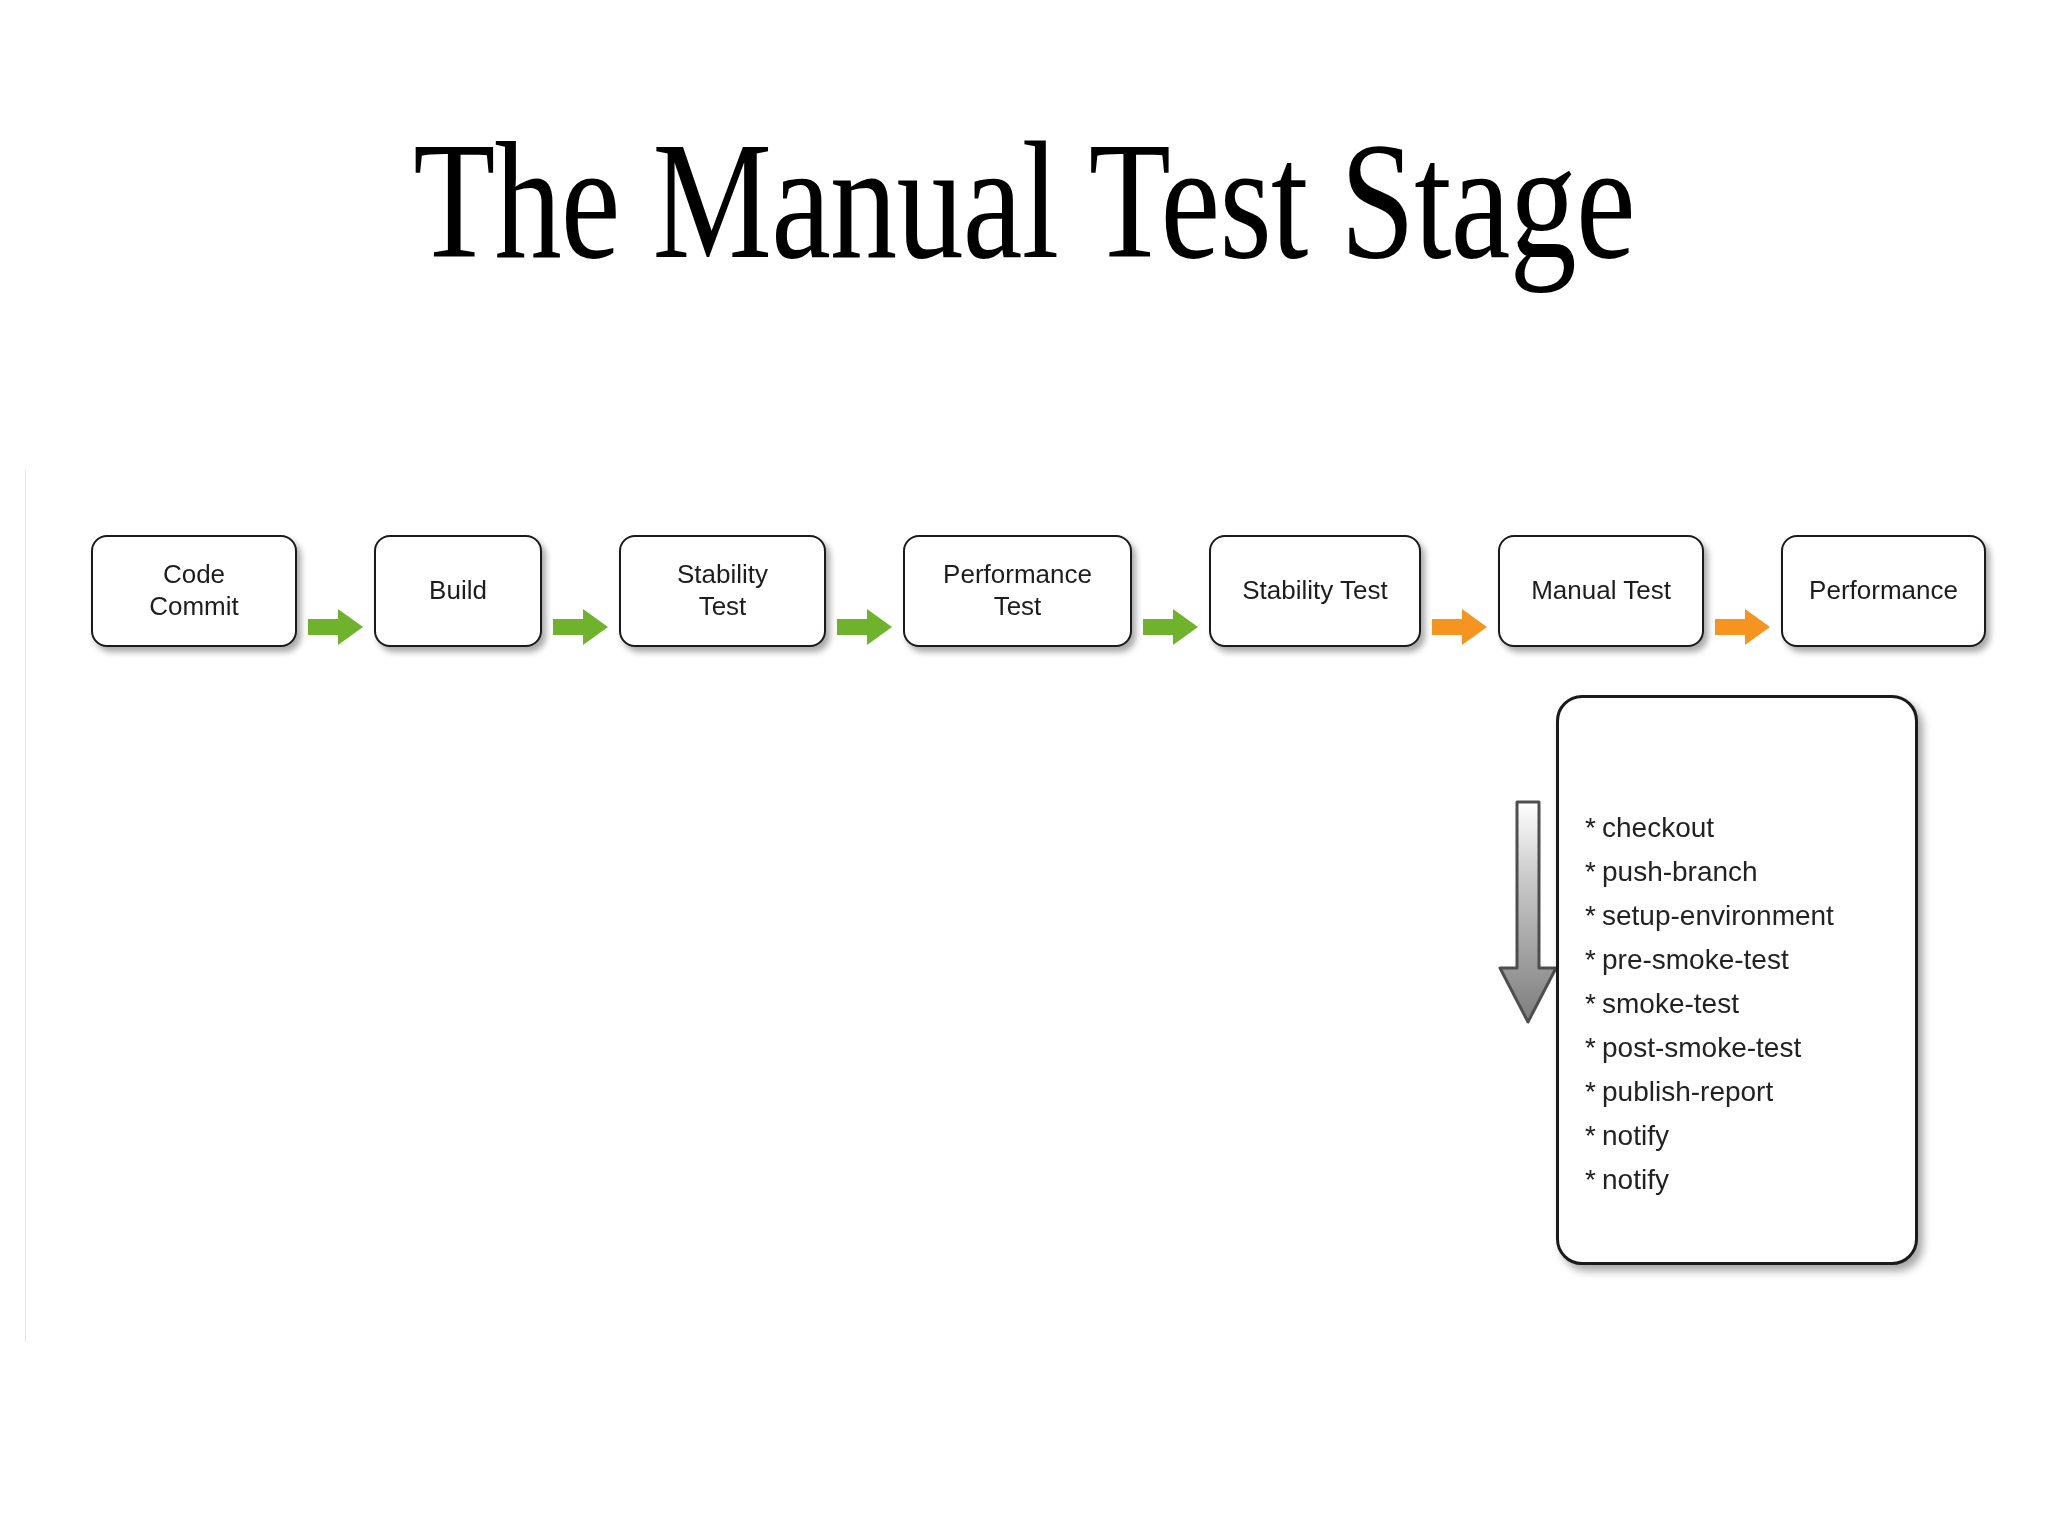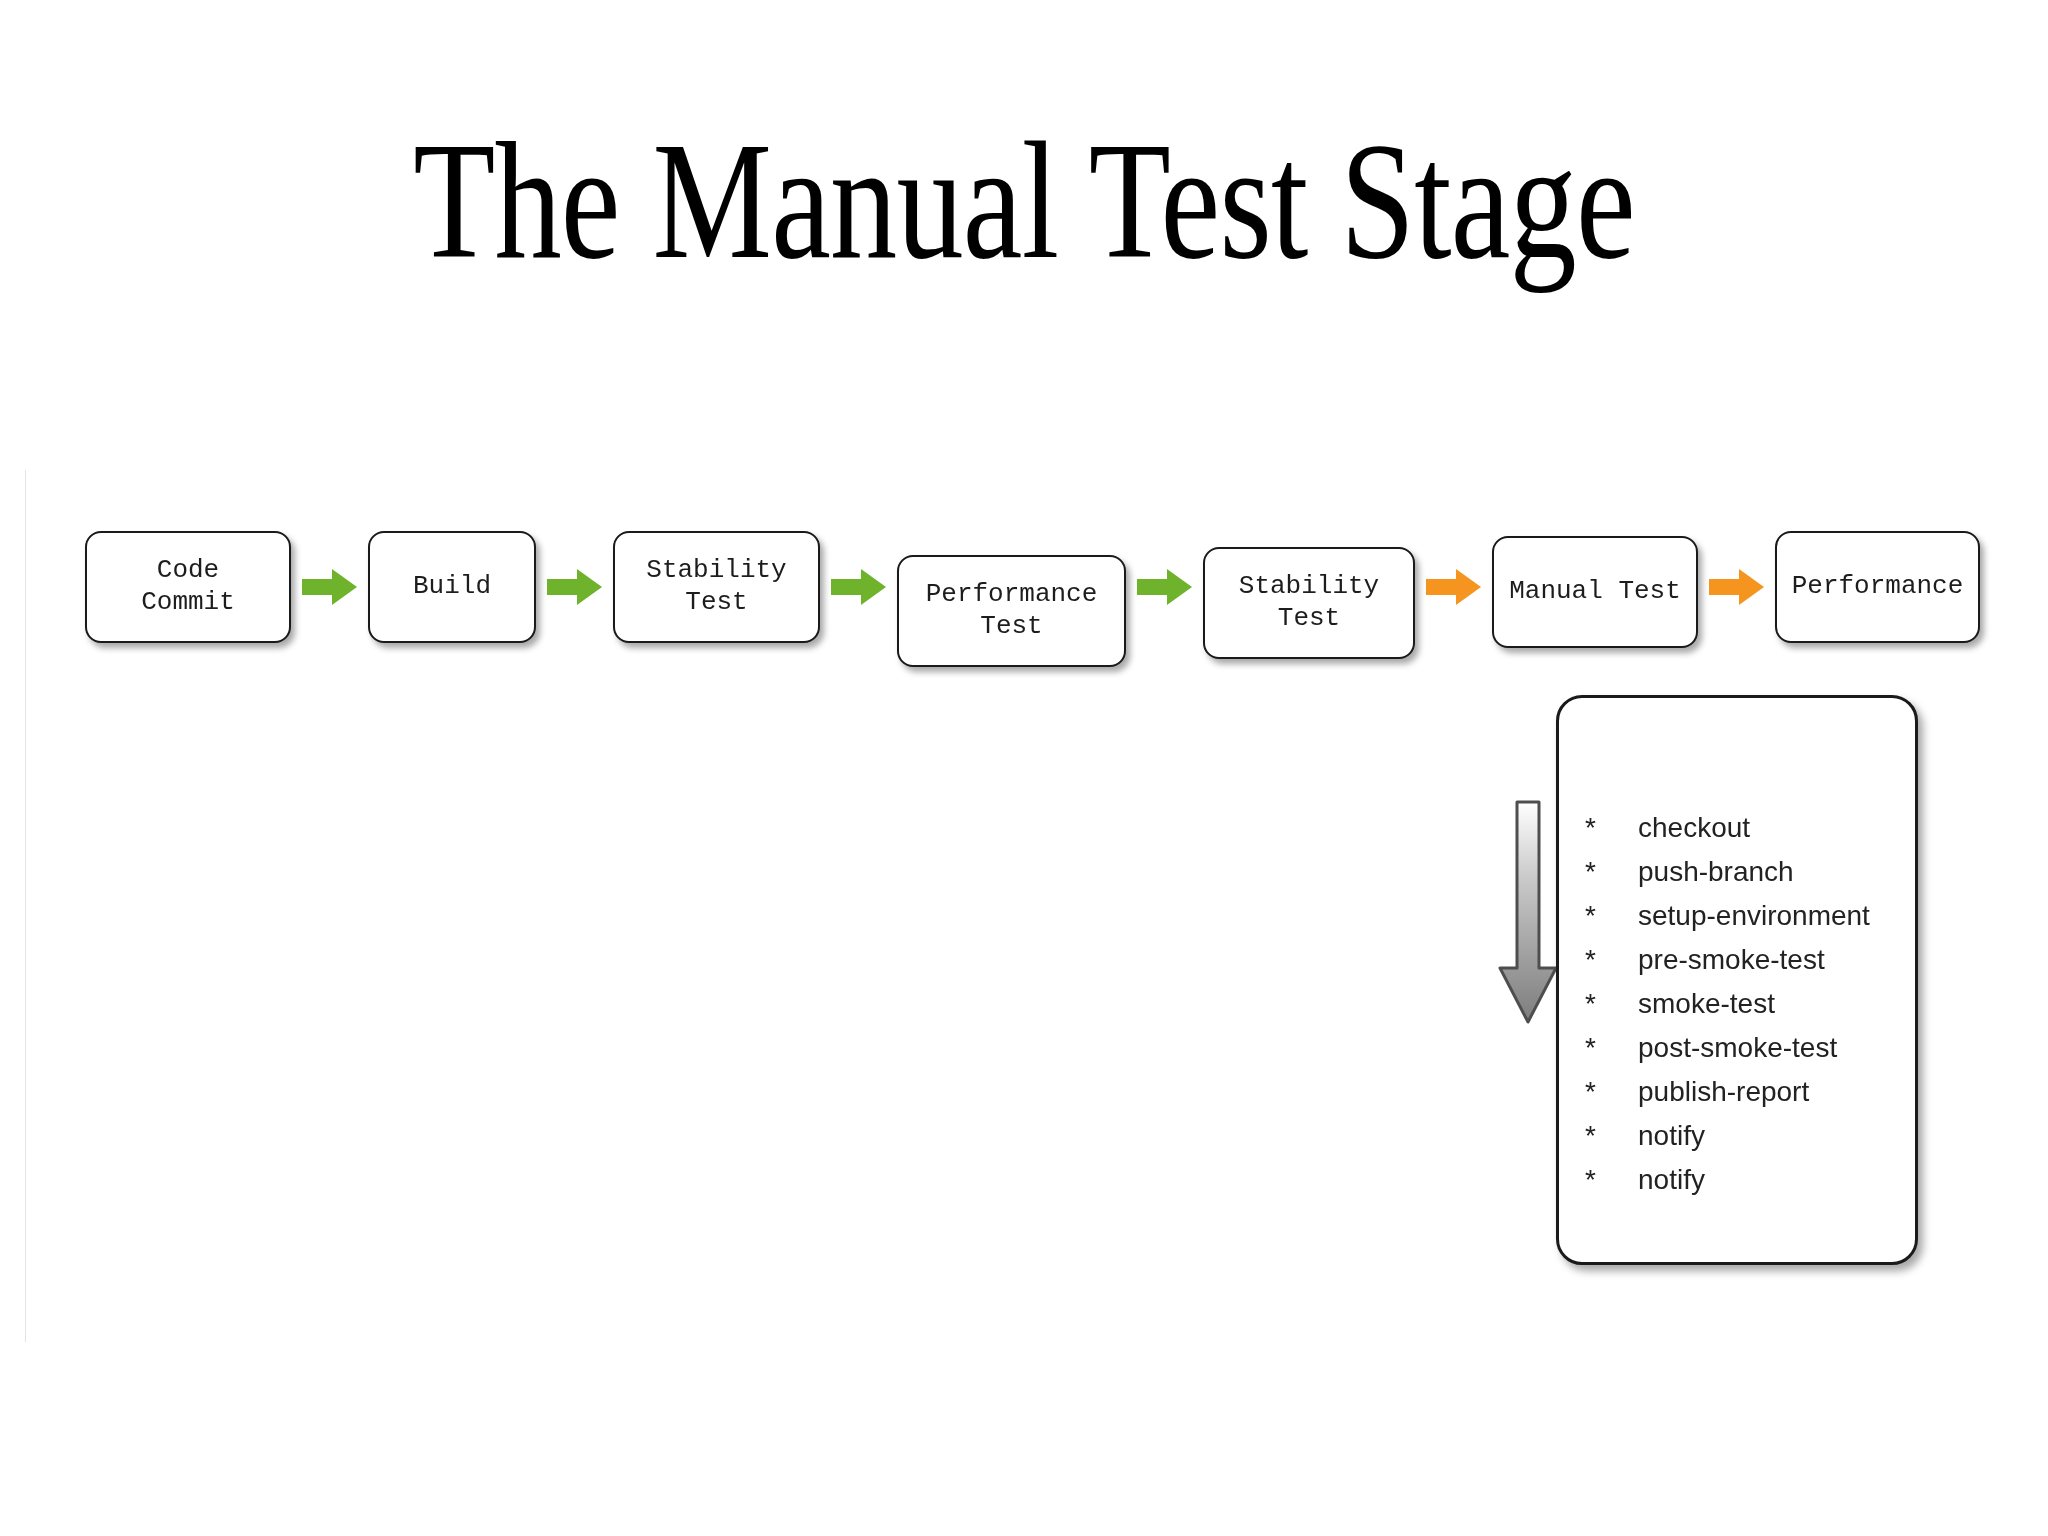--- a/index.html
+++ b/index.html
@@ -41,26 +41,25 @@
     top: 470px;
     width: 2000px;
     height: 872px;
     border-left: 1px solid #e4e4e4;
     box-sizing: border-box;
   }
 
   
   #pipeline {
     position: absolute;
-    left: 59px;
+    left: 65px;
     top: 57px;
     display: flex;
-    align-items: center;
+    align-items: flex-end;
     height: 120px;
-    font-family: Liberation Mono, monospace;
   }
   .stage-box {
     position: relative;
     box-sizing: border-box;
     background: #ffffff;
     border: 2.5px solid #1a1a1a;
     border-radius: 16px;
     box-shadow: 4px 5px 6px rgba(0,0,0,0.34);
     display: flex;
     align-items: center;
@@ -146,21 +145,21 @@
     font-size: 28px;
     line-height: 44px;
     color: #222222;
     white-space: nowrap;
   }
   .task-bullet {
     width: 17px;
     flex: 0 0 auto;
     color: #222222;
   }
-  .task-text { flex: 0 0 auto; margin-left: 36px; }
+  .task-text { flex: 0 0 auto; }
 </style>
 </head>
 <body>
 
 <div id="slide-title">The Manual Test Stage</div>
 
 <div id="diagram-canvas">
 
   <div id="pipeline">
 

